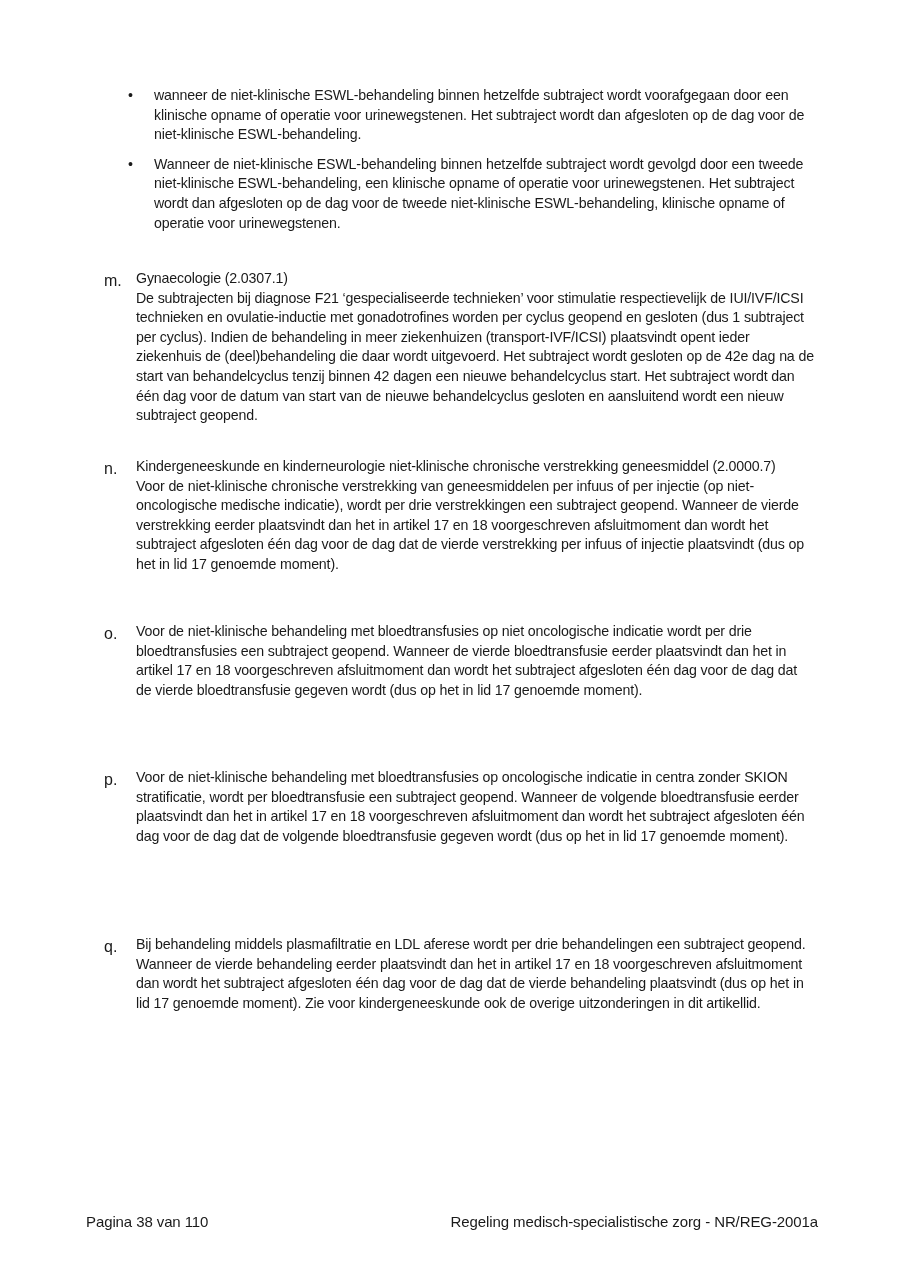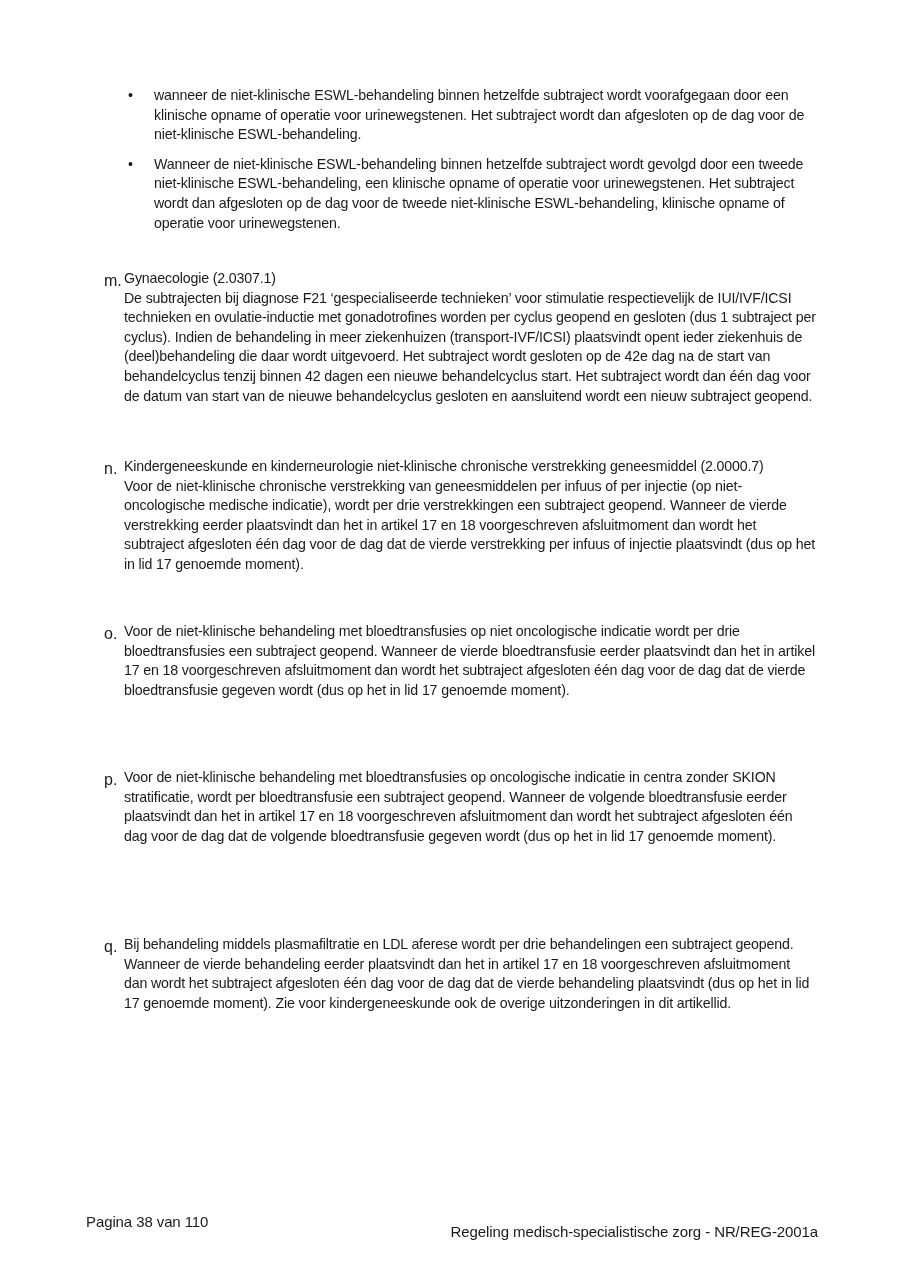--- a/index.html
+++ b/index.html
@@ -7,25 +7,25 @@
     width: 900px; height: 1273px; position: relative; overflow: hidden;
     font-family: "Liberation Sans", "DejaVu Sans", sans-serif;
     color: #1a1a1a;
   }
   .page { position: absolute; left: 0; top: 0; width: 900px; height: 1273px; }
   .bullets { position: absolute; left: 128px; top: 86px; width: 680px; margin: 0; padding: 0; list-style: none; }
   .bullet { position: relative; padding-left: 26px; font-size: 14.2px; line-height: 19.6px; margin-bottom: 10px; letter-spacing: -0.15px; }
   .bullet .dot { position: absolute; left: 0; top: 0; }
   .section { position: absolute; left: 104px; width: 712px; }
   .section .letter { position: absolute; left: 0; top: 2px; font-size: 16px; line-height: 19.6px; }
-  .section .content { margin-left: 20px; font-size: 14.2px; line-height: 19.6px; letter-spacing: -0.15px; }
+  .section .content { margin-left: 32px; font-size: 14.2px; line-height: 19.6px; letter-spacing: -0.15px; }
   .section .title, .section .body { display: block; }
   .footer { position: absolute; top: 1213px; font-size: 15px; line-height: 18px; letter-spacing: -0.1px; }
   .footer-left { left: 86px; }
-  .footer-right { right: 82px; margin-top: 10px; }
+  .footer-right { right: 82px; }
 </style>
 </head>
 <body>
 
 <div class="page">
 
   <ul class="bullets">
     <li class="bullet">
       <span class="dot">•</span>
       <span>wanneer de niet-klinische ESWL-behandeling binnen hetzelfde subtraject wordt voorafgegaan door een klinische opname of operatie voor urinewegstenen. Het subtraject wordt dan afgesloten op de dag voor de niet-klinische ESWL-behandeling.</span>

